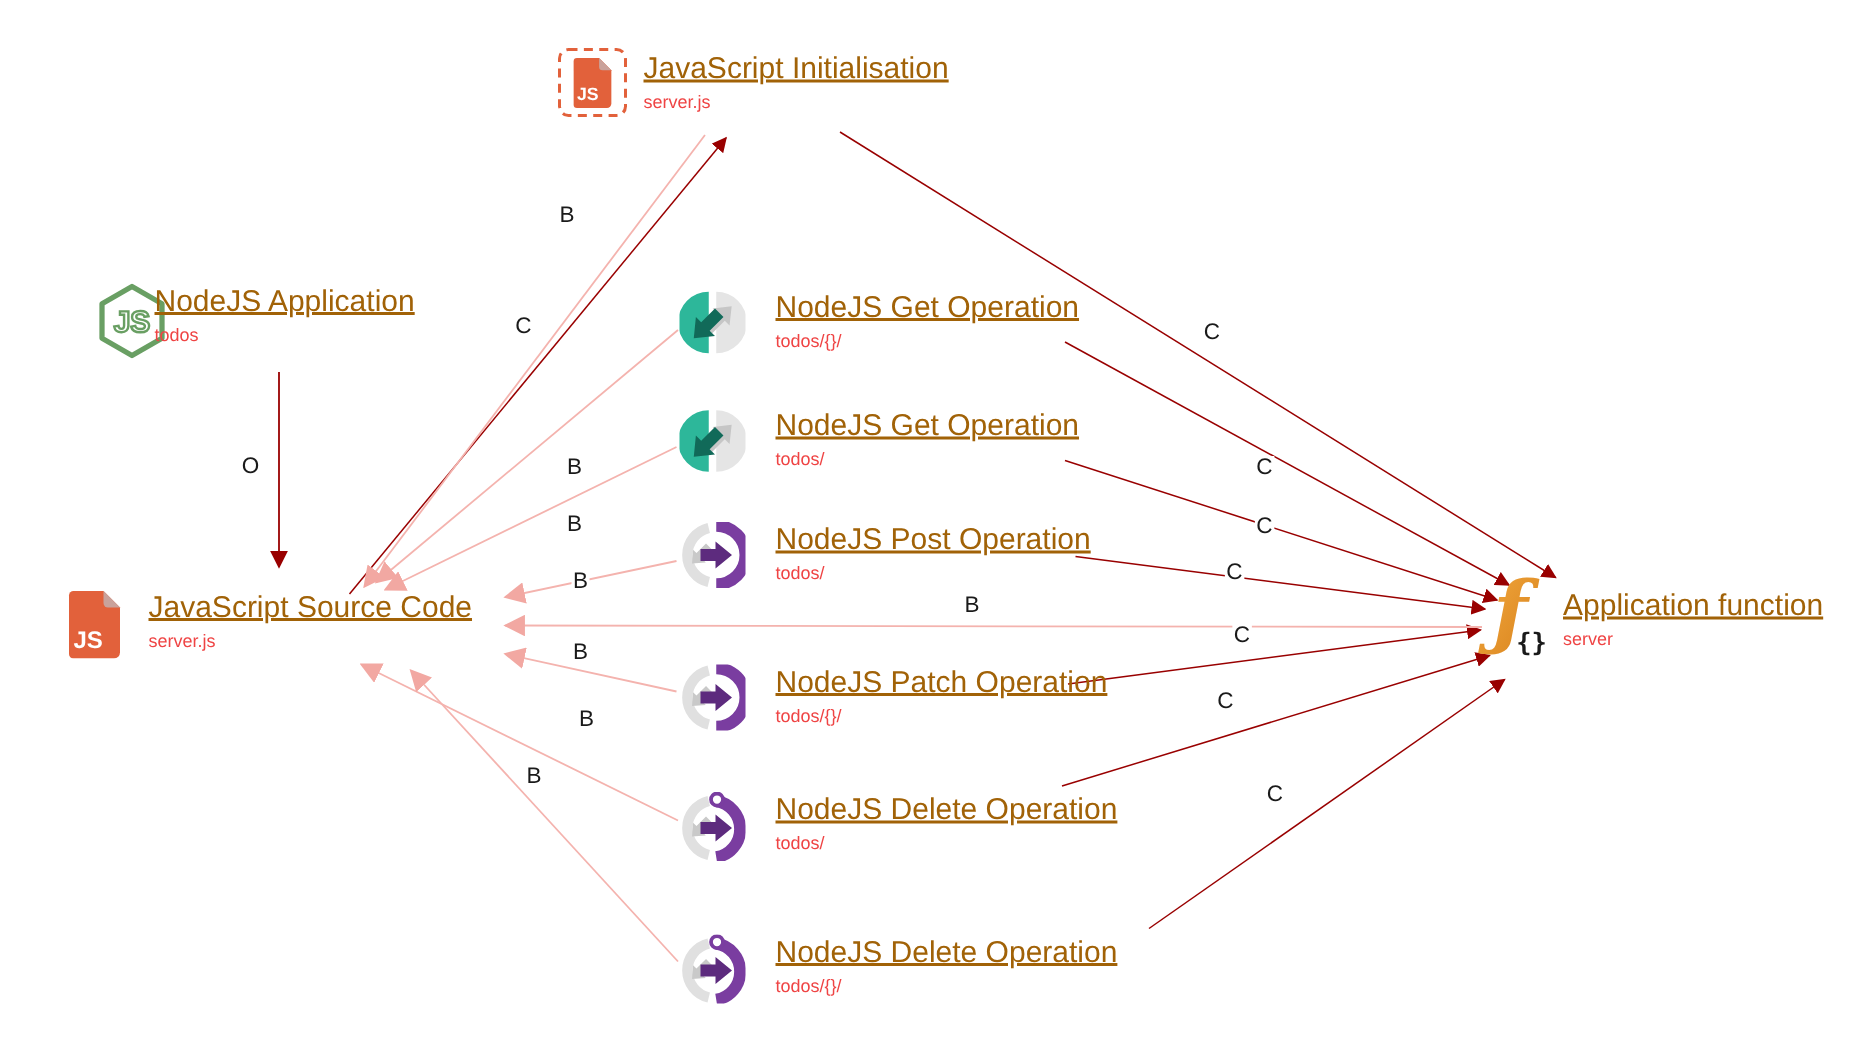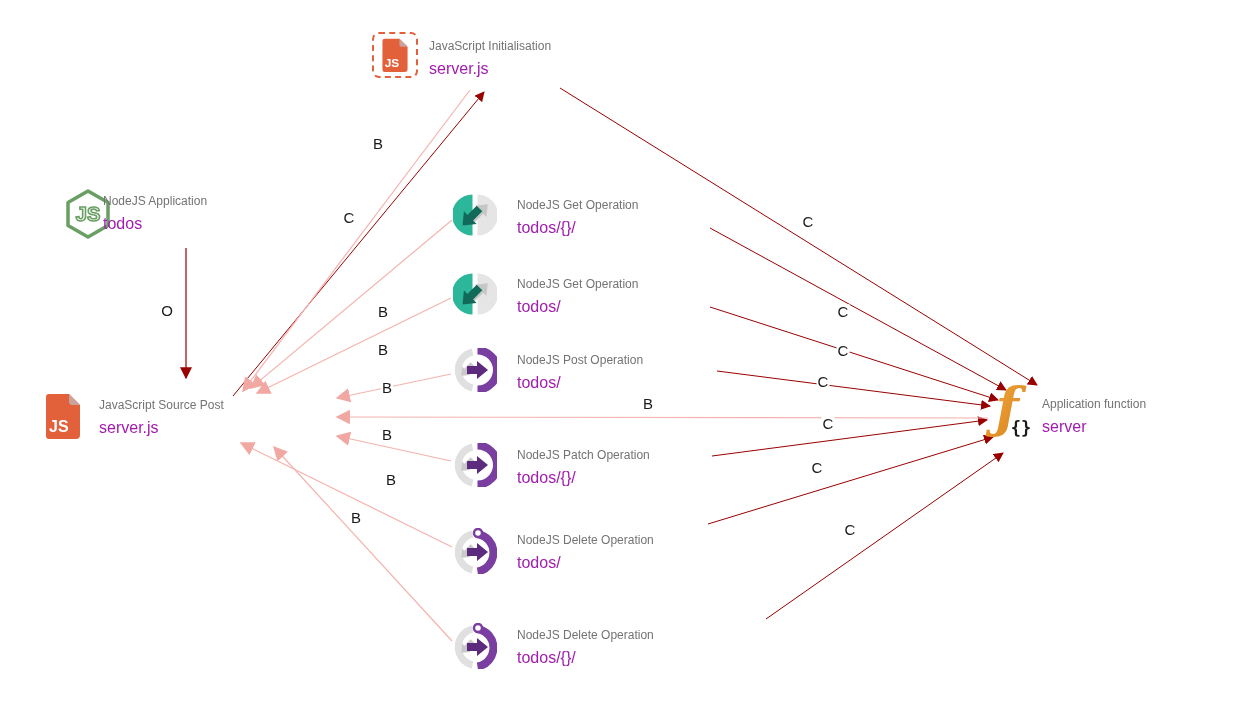--- a/index.html
+++ b/index.html
@@ -5,25 +5,25 @@
   html,body{margin:0;padding:0;background:#fff;}
   #canvas{
     position:relative;width:1247px;height:706px;background:#fff;overflow:hidden;
     font-family:"Liberation Sans","DejaVu Sans",sans-serif;
   }
   #edges-svg{position:absolute;left:0;top:0;width:1247px;height:706px;}
   .node{position:absolute;}
   .icon{position:absolute;left:0;top:0;display:block;}
   .nodetext{position:absolute;white-space:nowrap;}
   .title{
-    display:block;color:#737373;
-    font-size:12px;line-height:19px;cursor:pointer;
+    display:block;color:#a16207;text-decoration:underline;
+    font-size:20px;line-height:19px;cursor:pointer;
   }
   .subtitle{
-    display:block;color:#a21caf;font-size:16px;line-height:17px;margin-top:4px;
+    display:block;color:#ef4444;font-size:12px;line-height:17px;margin-top:4px;
   }
   .edge-label{
     position:absolute;transform:translate(-50%,-50%);
     font-size:15px;color:#1a1a1a;background:#fff;padding:0 1px;line-height:16px;
   }
   .dashedbox{
     box-sizing:border-box;width:46px;height:46px;border:2px dashed #e2613b;
     border-radius:7px;background:#fff;display:flex;align-items:center;justify-content:center;
   }
 </style>
@@ -109,21 +109,21 @@
 
   <div class="node" style="left:45px;top:393px">
     <span class="icon">
       <svg width="36" height="46" viewBox="0 0 36 46">
         <path d="M4 1 h20 l11 11 v30 a4 4 0 0 1 -4 4 H4 a3 3 0 0 1 -3 -3 V4 a3 3 0 0 1 3 -3 z" fill="#e2613b"></path>
         <path d="M24 1 l11 11 h-8 a3 3 0 0 1 -3 -3 z" fill="#c9a29b"></path>
         <text x="4" y="39" font-size="16" font-weight="bold" fill="#ffffff" font-family="Liberation Sans, sans-serif">JS</text>
       </svg>
     </span>
     <div class="nodetext" style="left:54px;top:3px">
-      <a class="title">JavaScript Source Post</a>
+      <a class="title">JavaScript Source Code</a>
       <span class="subtitle">server.js</span>
     </div>
   </div>
 
   <div class="node" style="left:453px;top:193px">
     <span class="icon">
       <svg width="44" height="44" viewBox="0 0 44 44">
         <path d="M19.5 1.5 A20.5 20.5 0 0 0 19.5 42.5 Z" fill="#2db79a"></path>
         <path d="M24.5 1.5 A20.5 20.5 0 0 1 24.5 42.5 Z" fill="#e5e5e5"></path>
         <g transform="translate(27,19) rotate(45)" fill="#c6c6c6">

